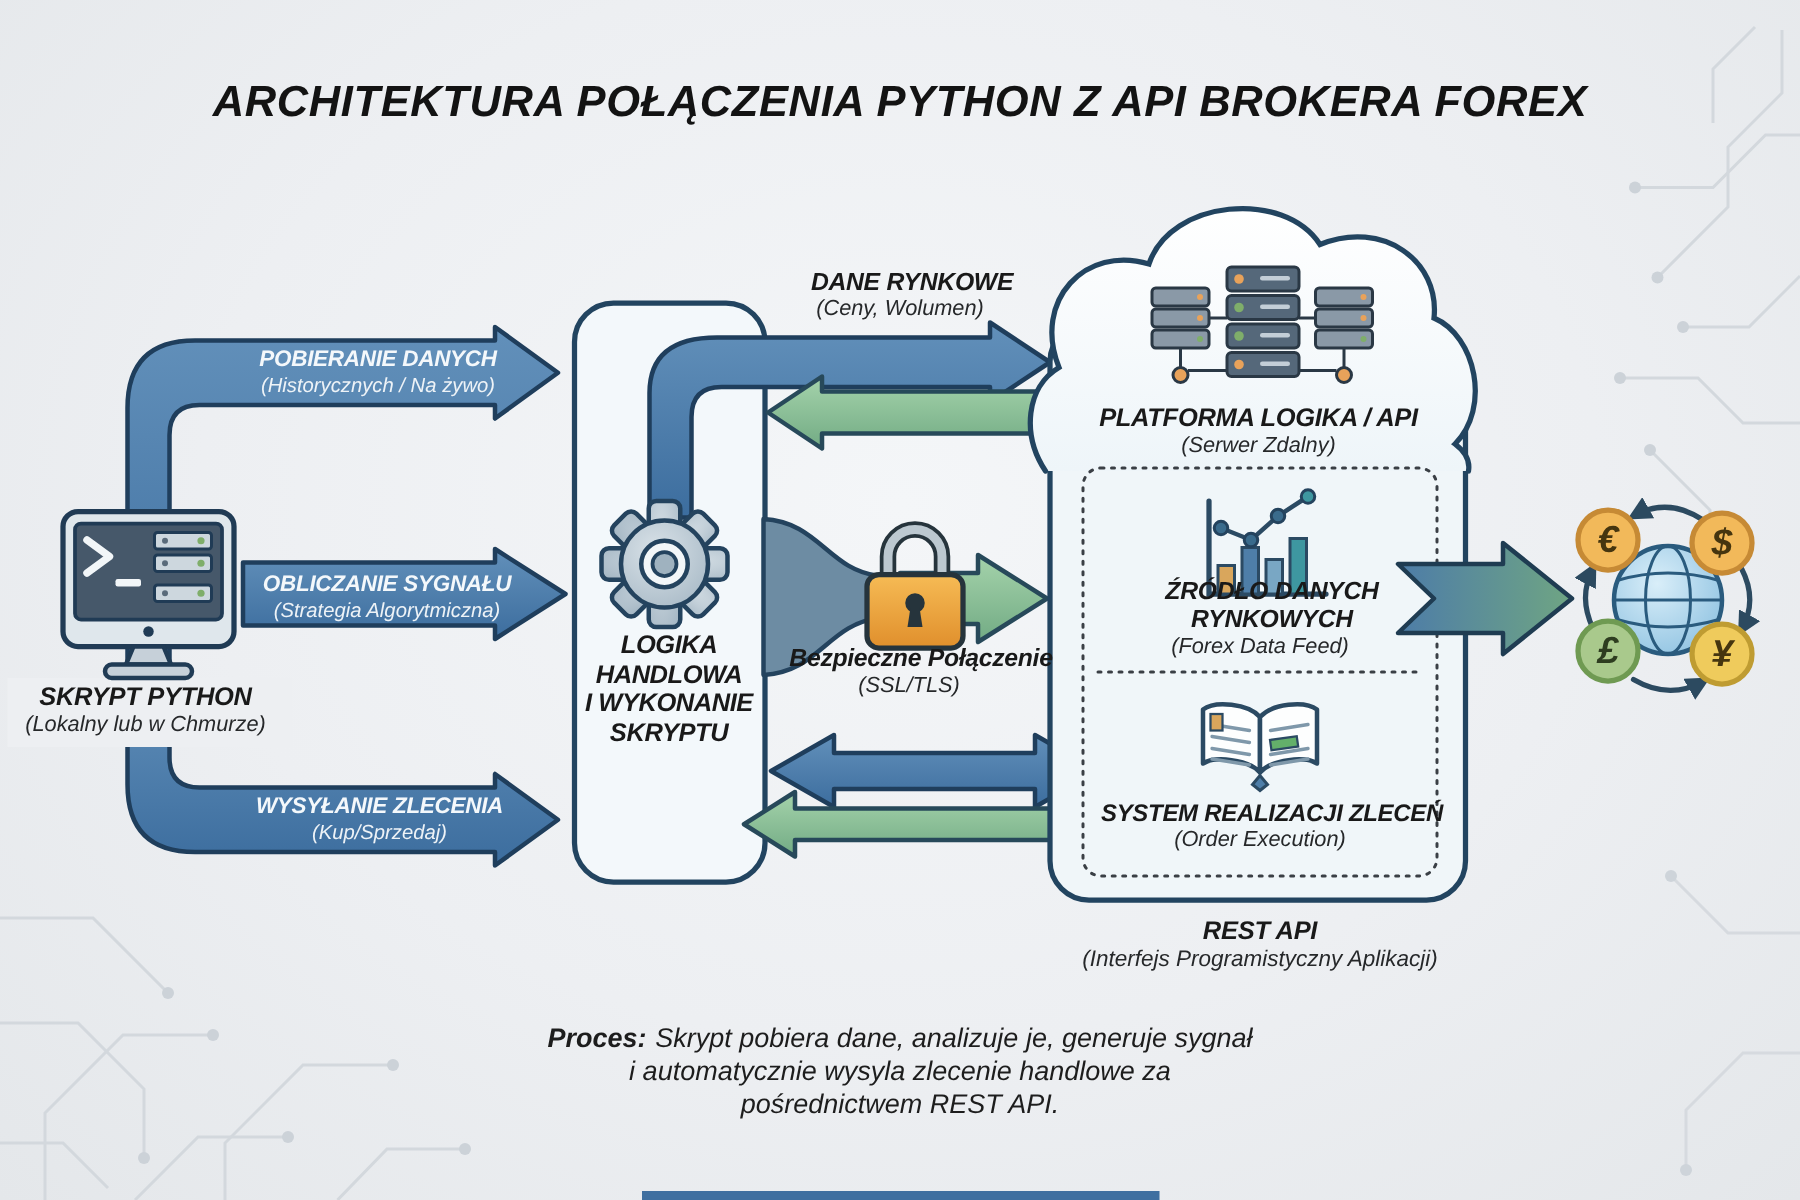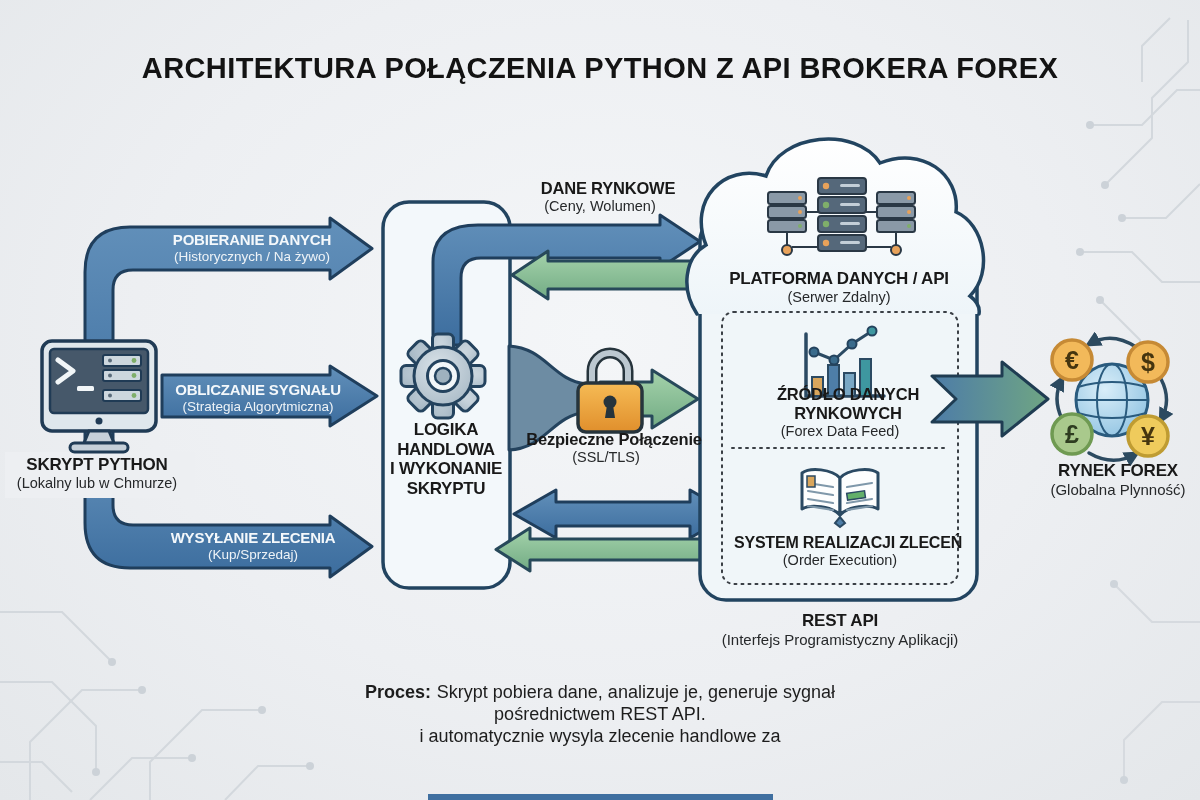--- a/index.html
+++ b/index.html
@@ -1,18 +1,18 @@
 <!DOCTYPE html>
 <html><head>
 <meta charset="utf-8">
 <style>
   html,body{margin:0;padding:0;}
   body{font-family:"Liberation Sans","DejaVu Sans",sans-serif;background:#dfe2e6;}
   #stage{position:relative;width:1200px;height:800px;overflow:hidden;
-         background:radial-gradient(ellipse at 50% 42%, #f4f6f8 0%, #edeff2 55%, #e4e7ea 100%);}
+         background:radial-gradient(ellipse at 50% 42%, #f4f6f8 0%, #edeff2 55%, #e4e7ea 100%);font-style:italic;}
   #diagram-svg{position:absolute;left:0;top:0;width:1200px;height:800px;}
   .lbl{position:absolute;transform:translateX(-50%);text-align:center;color:#191919;white-space:nowrap;}
   .big{font-weight:700;font-size:16.5px;line-height:19px;letter-spacing:-0.2px;padding-left:16px;}
   .big17{font-weight:700;font-size:17px;line-height:20px;letter-spacing:-0.2px;}
   .small{font-weight:400;font-size:14.5px;line-height:17px;color:#26282a;}
   .wbig{font-weight:700;font-size:15px;line-height:18px;color:#f4f8fb;letter-spacing:-0.2px;}
   .wsmall{font-weight:400;font-size:13.5px;line-height:16px;color:#eef3f7;}
   .cbig{font-weight:700;font-size:17px;line-height:19.5px;letter-spacing:-0.3px;}
   #title{position:absolute;left:600px;top:52px;transform:translateX(-50%);
          font-size:29px;font-weight:800;letter-spacing:0.4px;color:#131313;white-space:nowrap;}
@@ -304,49 +304,45 @@
   <div class="small">(Ceny, Wolumen)</div>
 </div>
 
 <div class="lbl" style="left:606px;top:430px;">
   <div class="big">Bezpieczne Połączenie</div>
   <div class="small">(SSL/TLS)</div>
 </div>
 
 
 <div class="lbl" style="left:839px;top:269px;">
-  <div class="big17">PLATFORMA DANYCH / API</div>
+  <div class="big17">PLATFORMA LOGIKA / API</div>
   <div class="small">(Serwer Zdalny)</div>
 </div>
 
 <div class="lbl" style="left:840px;top:385px;">
   <div class="big">ŹRÓDŁO DANYCH</div>
   <div class="big">RYNKOWYCH</div>
   <div class="small">(Forex Data Feed)</div>
 </div>
 
 <div class="lbl" style="left:840px;top:533px;">
   <div class="big" style="font-size:16px;">SYSTEM REALIZACJI ZLECEŃ</div>
   <div class="small">(Order Execution)</div>
 </div>
 
 <div class="lbl" style="left:840px;top:611px;">
   <div class="big17">REST API</div>
   <div class="small" style="font-size:15px;">(Interfejs Programistyczny Aplikacji)</div>
 </div>
 
-<div class="lbl" style="left:1118px;top:461px;">
-  <div class="big17">RYNEK FOREX</div>
-  <div class="small" style="font-size:15px;">(Globalna Plynność)</div>
-</div>
 
 <div class="currency" style="left:1050px;top:338px;">€</div>
 <div class="currency" style="left:1126px;top:340px;">$</div>
 <div class="currency" style="left:1050px;top:412px;color:#2e3d20;">£</div>
 <div class="currency" style="left:1126px;top:414px;">¥</div>
 
 <div id="process">
   <div><span class="pb">Proces:</span><span>Skrypt pobiera dane, analizuje je, generuje sygnał</span></div>
+  <div>i automatycznie wysyla zlecenie handlowe za</div>
   <div>pośrednictwem REST API.</div>
-  <div>i automatycznie wysyla zlecenie handlowe za</div>
 </div>
 
 </div>
 
 </body></html>

